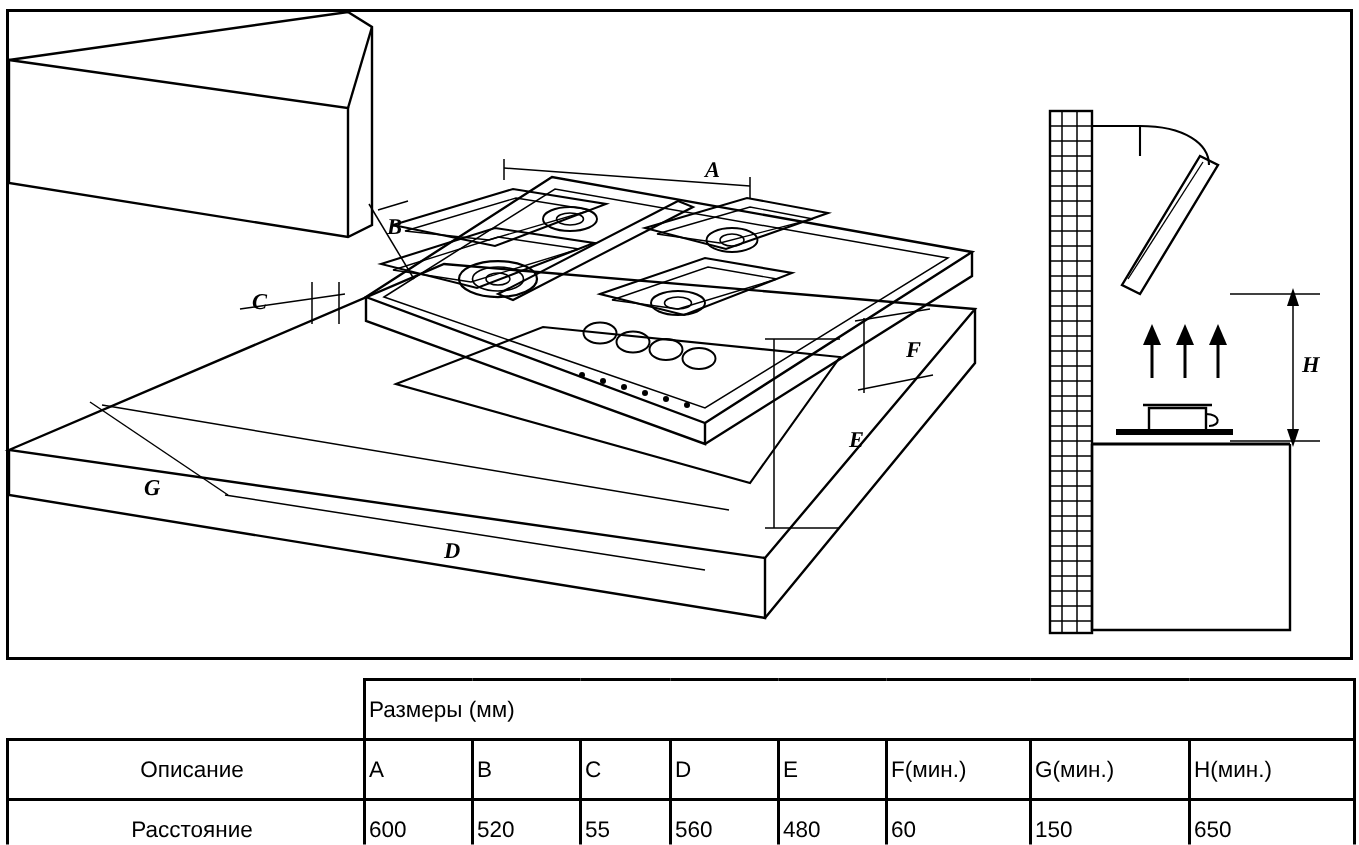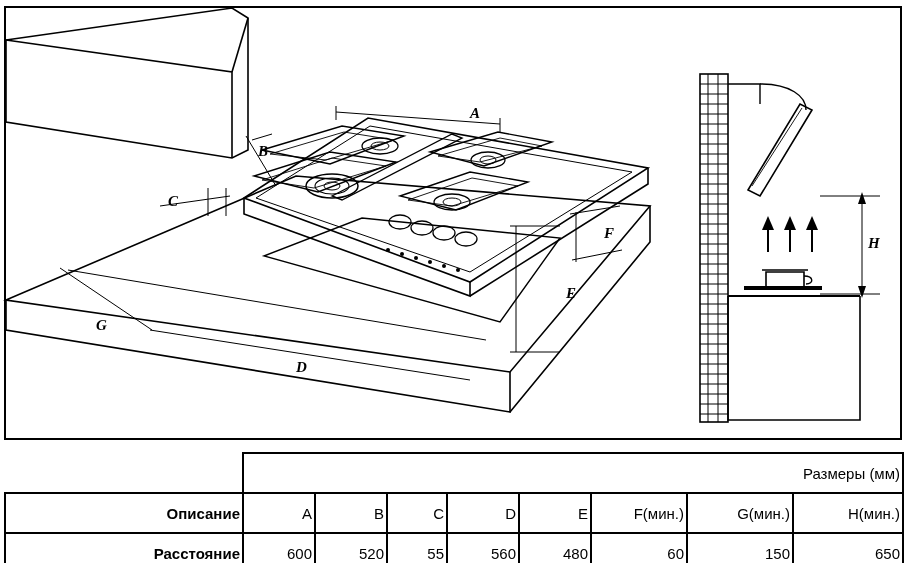--- a/index.html
+++ b/index.html
@@ -2,22 +2,22 @@
 <html><head>
 <meta charset="utf-8">
 <style>
   html,body{margin:0;padding:0;background:#ffffff;}
   body{width:906px;height:563px;font-family:"Liberation Sans",sans-serif;color:#000;}
   #root{position:relative;width:906px;height:563px;overflow:hidden;}
   .frame{position:absolute;left:4px;top:6px;width:898px;height:434px;border:2px solid #000;box-sizing:border-box;}
   svg.diagram{position:absolute;left:0;top:0;width:906px;height:446px;}
   .lbl{font-size:15px;font-style:italic;font-family:"Liberation Serif",serif;font-weight:bold;}
   table.dims{position:absolute;left:4px;top:452px;width:898px;border-collapse:collapse;table-layout:fixed;}
-  table.dims td{border:2px solid #000;text-align:right;font-size:15px;padding:6px 2px;height:26px;}
-  table.dims td.desc{text-align:right;padding-left:10px;font-size:15px;font-weight:bold;}
+  table.dims td{border:2px solid #000;text-align:left;font-size:15px;padding:6px 2px;height:26px;}
+  table.dims td.desc{text-align:center;padding-left:10px;font-size:15px;}
   table.dims td.blank{border-left:none;border-top:none;}
   .hdr-span{font-size:15px;}
 </style>
 </head>
 <body>
 
 <div id="root">
 
   <div class="frame"></div>
 

